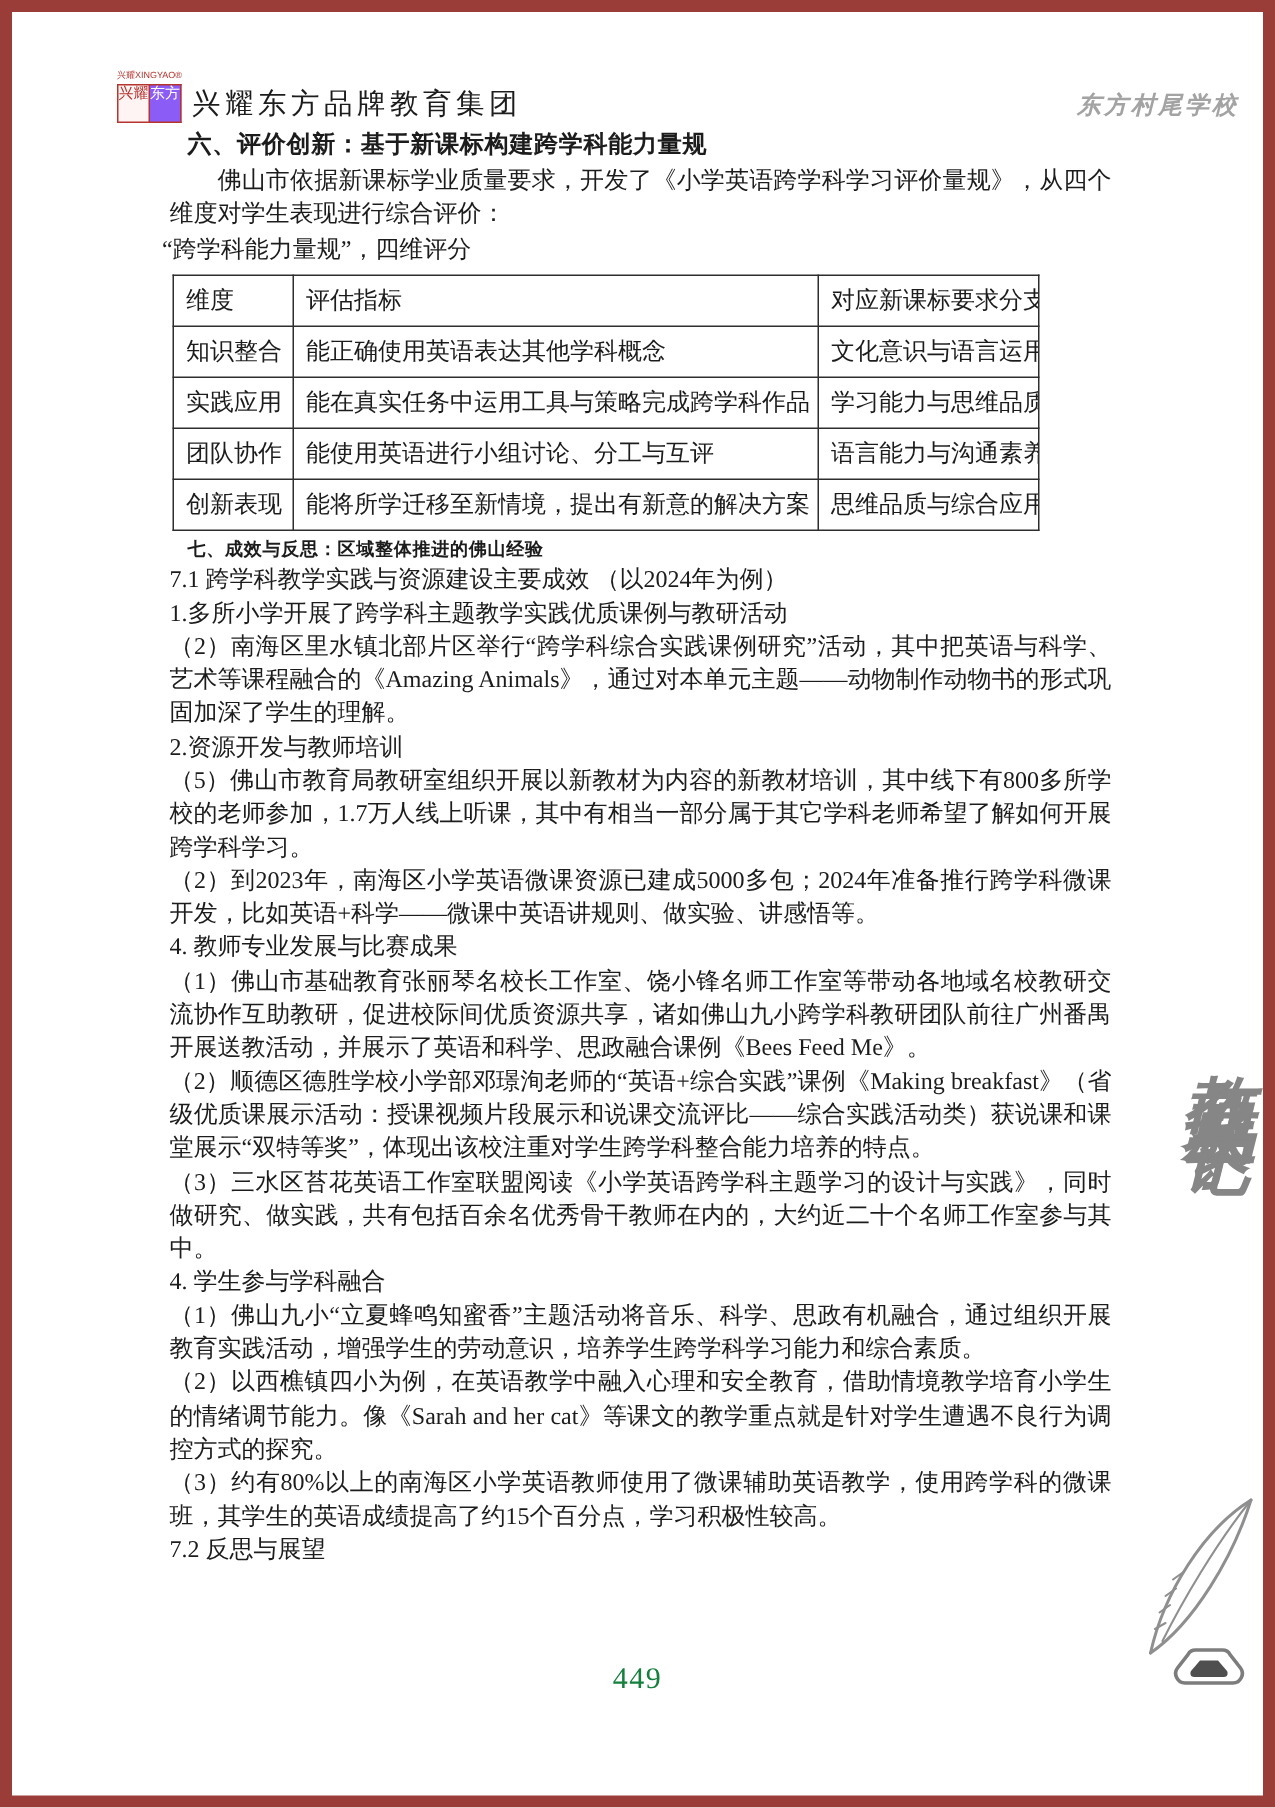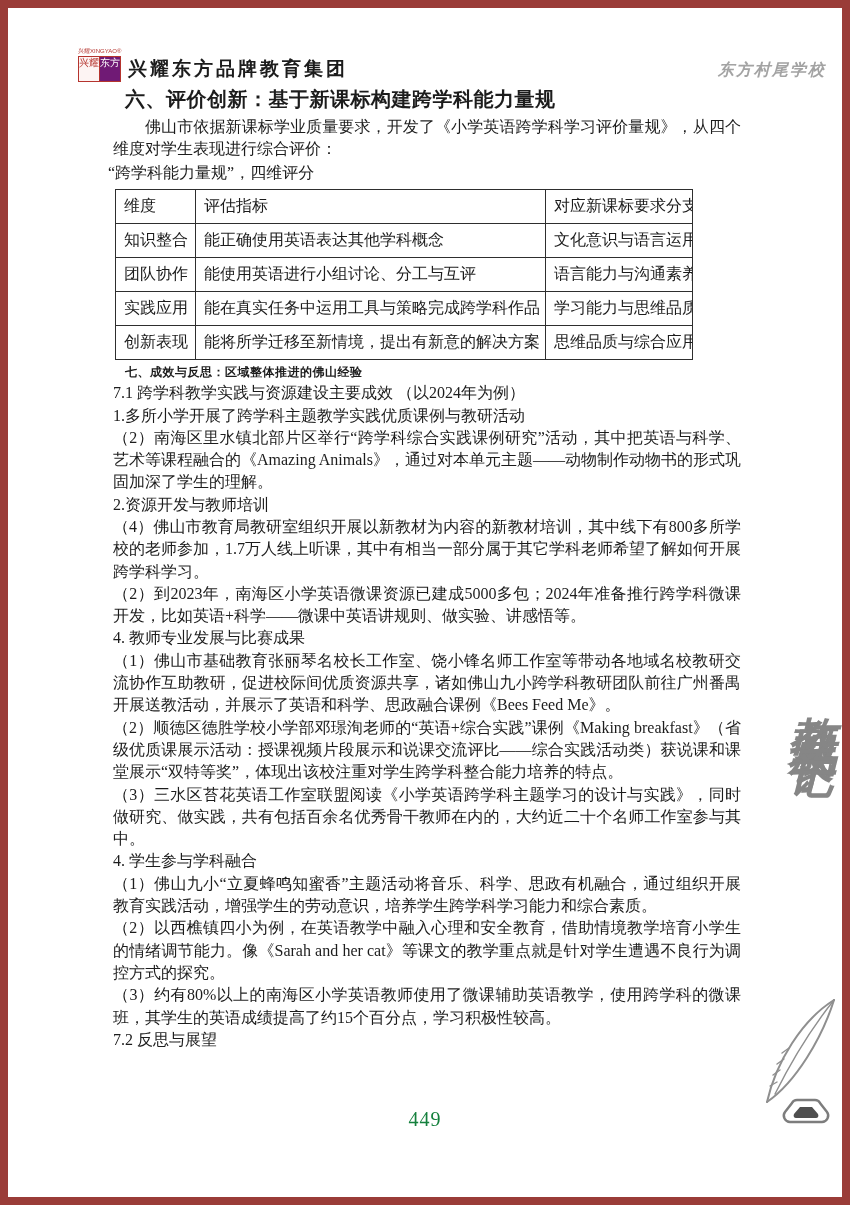--- a/index.html
+++ b/index.html
@@ -10,29 +10,29 @@
   }
   .page-frame{position:absolute;inset:0;border:8px solid #9a3c38;pointer-events:none;z-index:99;}
 
   
   .logo{position:absolute;left:78px;top:48px;width:50px;}
   .logo-top{font-size:6px;line-height:7px;color:#b5342e;white-space:nowrap;font-family:"Liberation Sans",sans-serif;}
   .logo-seal{display:flex;margin-top:1px;}
   .seal-a{display:inline-block;width:20px;height:24px;border:1px solid #b5342e;color:#b5342e;
           font-size:10px;line-height:12px;text-align:left;background:#fdf4f3;}
   .seal-b{display:inline-block;width:20px;height:24px;border:1px solid #b5342e;border-left:none;color:#fff;
-          font-size:10px;line-height:12px;text-align:left;background:#701a75;}
-  .brand{position:absolute;left:128px;top:56px;font-size:19px;font-weight:bold;letter-spacing:3px;
+          font-size:10px;line-height:12px;text-align:left;background:#8b5cf6;}
+  .brand{position:absolute;left:128px;top:56px;font-size:19px;font-weight:normal;letter-spacing:3px;
          font-family:"Liberation Serif",serif;}
   .school{position:absolute;right:24px;top:60px;font-size:16px;font-weight:bold;letter-spacing:2px;
           color:#a3a3a3;font-style:italic;}
 
   
   .content{position:absolute;left:113px;top:86px;width:628px;}
-  .sec-heading{margin:0 0 2px 12px;font-size:20px;font-weight:bold;
+  .sec-heading{margin:0 0 2px 12px;font-size:16px;font-weight:bold;
                font-family:"Liberation Sans",sans-serif;letter-spacing:.5px;}
   .intro{margin:3px 0 0 0;font-size:16px;line-height:22.4px;text-indent:2em;text-align:justify;}
   .subtitle{margin:1px 0 5px -5px;font-size:16px;line-height:22.4px;}
   table.rubric{border-collapse:collapse;margin:3px 0 4px 2px;table-layout:fixed;width:499px;}
   table.rubric th,table.rubric td{
     border:1px solid #2e2e2e;font-size:16px;font-weight:normal;text-align:left;
     padding:2px 8px;height:29px;vertical-align:middle;white-space:nowrap;overflow:hidden;}
   .col-dim{width:80px;} .col-ind{width:350px;} .col-map{width:147px;}
   .sec7-heading{margin:4px 0 1px 12px;font-size:12px;font-weight:bold;
                font-family:"Liberation Sans",sans-serif;letter-spacing:.5px;}
@@ -80,44 +80,44 @@
         <th>对应新课标要求分支</th>
       </tr>
     </thead>
     <tbody id="rubric-body">
         <tr>
           <td>知识整合</td>
           <td>能正确使用英语表达其他学科概念</td>
           <td>文化意识与语言运用</td>
         </tr>
         <tr>
+          <td>实践应用</td>
+          <td>能在真实任务中运用工具与策略完成跨学科作品</td>
+          <td>学习能力与思维品质</td>
+        </tr>
+        <tr>
           <td>团队协作</td>
           <td>能使用英语进行小组讨论、分工与互评</td>
           <td>语言能力与沟通素养</td>
-        </tr>
-        <tr>
-          <td>实践应用</td>
-          <td>能在真实任务中运用工具与策略完成跨学科作品</td>
-          <td>学习能力与思维品质</td>
         </tr>
         <tr>
           <td>创新表现</td>
           <td>能将所学迁移至新情境，提出有新意的解决方案</td>
           <td>思维品质与综合应用</td>
         </tr>
       </tbody>
   </table>
 
   <h3 class="sec7-heading">七、成效与反思：区域整体推进的佛山经验</h3>
   <div id="paragraphs">
       <p class="body-para">7.1 跨学科教学实践与资源建设主要成效 （以2024年为例）</p>
       <p class="body-para">1.多所小学开展了跨学科主题教学实践优质课例与教研活动</p>
       <p class="body-para">（2）南海区里水镇北部片区举行“跨学科综合实践课例研究”活动，其中把英语与科学、艺术等课程融合的《Amazing Animals》，通过对本单元主题——动物制作动物书的形式巩固加深了学生的理解。</p>
       <p class="body-para">2.资源开发与教师培训</p>
-      <p class="body-para">（4）佛山市教育局教研室组织开展以新教材为内容的新教材培训，其中线下有800多所学校的老师参加，1.7万人线上听课，其中有相当一部分属于其它学科老师希望了解如何开展跨学科学习。</p>
+      <p class="body-para">（5）佛山市教育局教研室组织开展以新教材为内容的新教材培训，其中线下有800多所学校的老师参加，1.7万人线上听课，其中有相当一部分属于其它学科老师希望了解如何开展跨学科学习。</p>
       <p class="body-para">（2）到2023年，南海区小学英语微课资源已建成5000多包；2024年准备推行跨学科微课开发，比如英语+科学——微课中英语讲规则、做实验、讲感悟等。</p>
       <p class="body-para">4. 教师专业发展与比赛成果</p>
       <p class="body-para">（1）佛山市基础教育张丽琴名校长工作室、饶小锋名师工作室等带动各地域名校教研交流协作互助教研，促进校际间优质资源共享，诸如佛山九小跨学科教研团队前往广州番禺开展送教活动，并展示了英语和科学、思政融合课例《Bees Feed Me》。</p>
       <p class="body-para">（2）顺德区德胜学校小学部邓璟洵老师的“英语+综合实践”课例《Making breakfast》（省级优质课展示活动：授课视频片段展示和说课交流评比——综合实践活动类）获说课和课堂展示“双特等奖”，体现出该校注重对学生跨学科整合能力培养的特点。</p>
       <p class="body-para">（3）三水区苔花英语工作室联盟阅读《小学英语跨学科主题学习的设计与实践》，同时做研究、做实践，共有包括百余名优秀骨干教师在内的，大约近二十个名师工作室参与其中。</p>
       <p class="body-para">4. 学生参与学科融合</p>
       <p class="body-para">（1）佛山九小“立夏蜂鸣知蜜香”主题活动将音乐、科学、思政有机融合，通过组织开展教育实践活动，增强学生的劳动意识，培养学生跨学科学习能力和综合素质。</p>
       <p class="body-para">（2）以西樵镇四小为例，在英语教学中融入心理和安全教育，借助情境教学培育小学生的情绪调节能力。像《Sarah and her cat》等课文的教学重点就是针对学生遭遇不良行为调控方式的探究。</p>
       <p class="body-para">（3）约有80%以上的南海区小学英语教师使用了微课辅助英语教学，使用跨学科的微课班，其学生的英语成绩提高了约15个百分点，学习积极性较高。</p>
       <p class="body-para">7.2 反思与展望</p>

